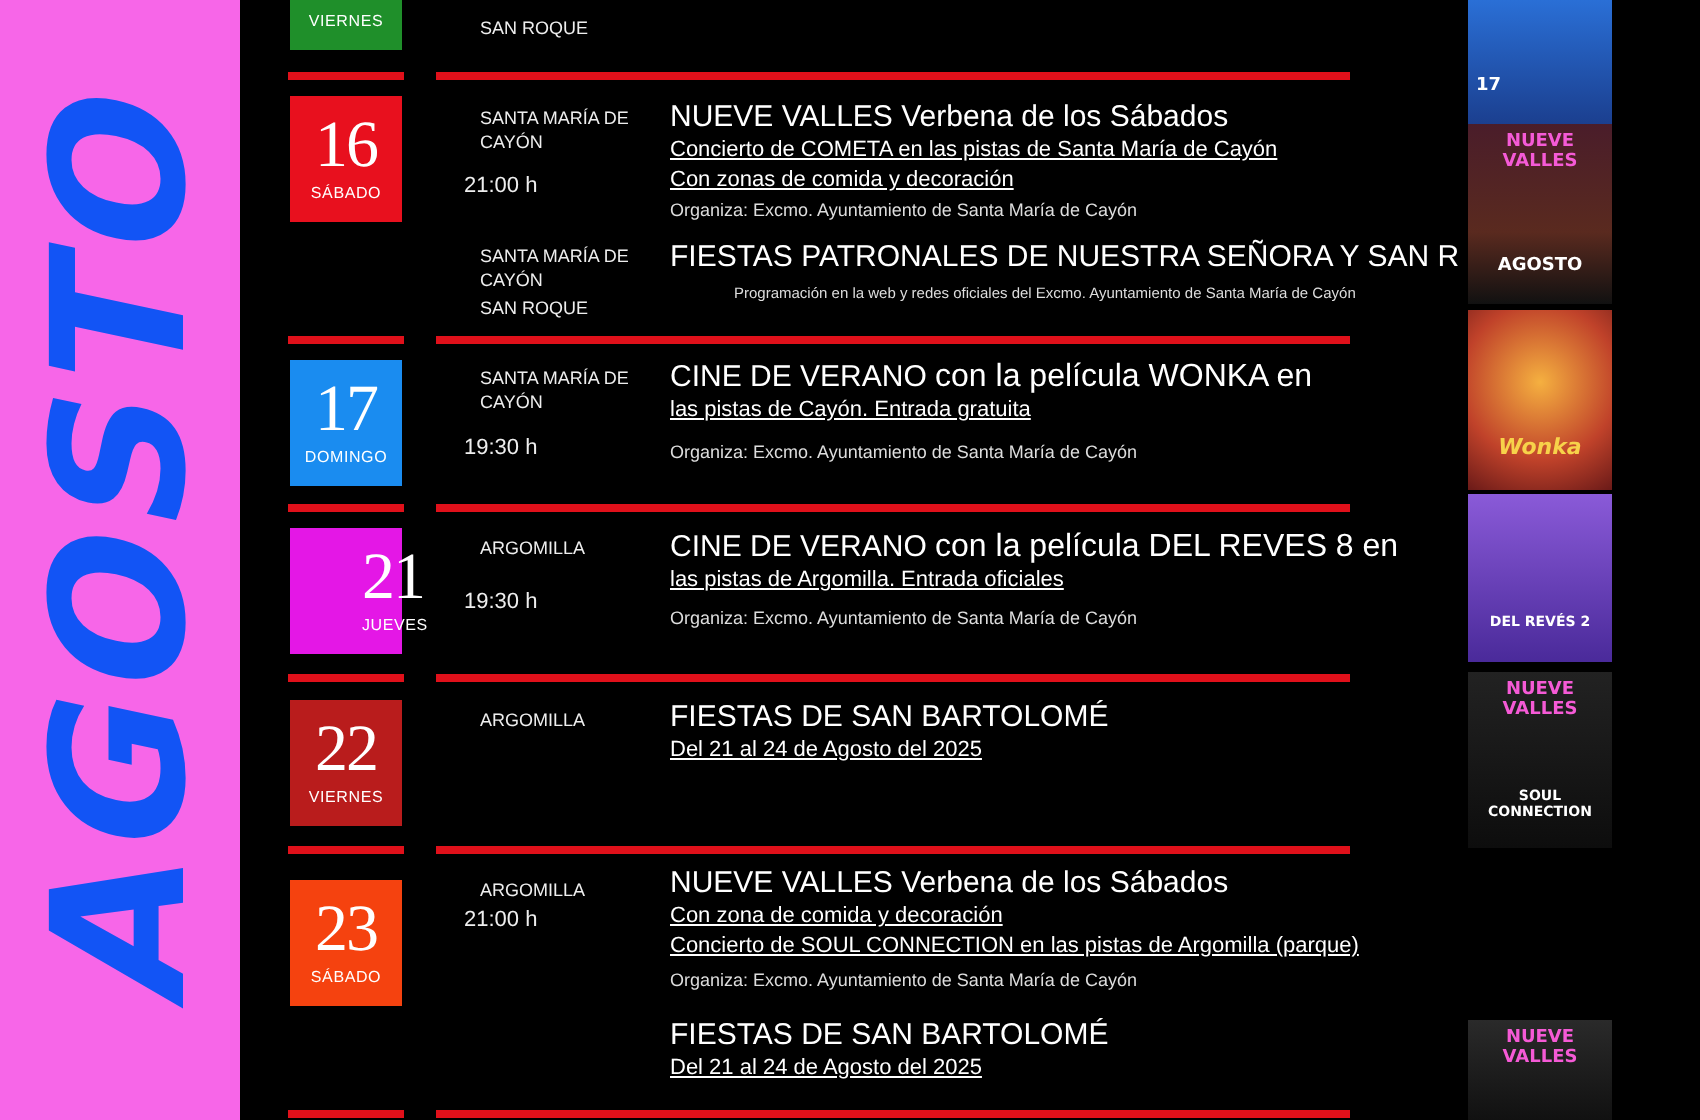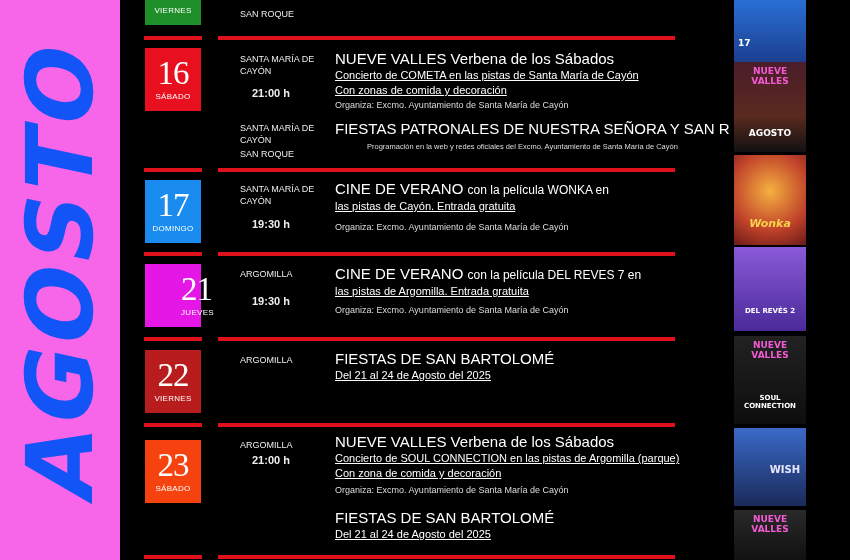--- a/index.html
+++ b/index.html
@@ -9,24 +9,24 @@
   .side-title { position:absolute; left:60px; top:270px; transform:translate(-50%,-50%) rotate(-90deg) skewX(-12deg);
     white-space:nowrap; font-family:"DejaVu Sans", sans-serif; font-weight:bold; font-size:92px; letter-spacing:4px; color:#1254f5; }
   .main { position:absolute; left:120px; top:0; width:610px; height:521px; background:#000; }
   .rule { position:absolute; height:4px; background:#e0101a; }
   .rule.d { left:24px; width:58px; }
   .rule.c { left:98px; width:457px; }
   .date { position:absolute; left:25px; width:56px; height:63px; text-align:center; }
   .date .num { font-family:Liberation Serif, serif; font-size:33px; line-height:38px; margin-top:6px; letter-spacing:-1px; }
   .date .wd { font-size:8px; letter-spacing:0.3px; line-height:10px; }
   .loc { position:absolute; left:120px; font-size:9px; line-height:12px; color:#eee; }
-  .time { position:absolute; left:132px; font-size:11px; color:#eee;font-weight:bold; }
+  .time { position:absolute; left:112px; font-size:11px; color:#eee; }
   .ev { position:absolute; left:215px; color:#fff; }
   .title { font-size:15px; line-height:18px; white-space:nowrap; }
-  .title small { font-size:12px; }
+  .title small { font-size:16px; }
   .line { font-size:11px; line-height:15px; white-space:nowrap;text-decoration:underline; }
   .org { font-size:9px; line-height:14px; white-space:nowrap; color:#ddd; }
   .tiny { font-size:7.5px; line-height:12px; white-space:nowrap; color:#ddd; }
   .posters { position:absolute; left:730px; top:0; width:120px; height:560px; background:#000; }
   .poster { position:absolute; left:4px; width:72px; overflow:hidden; }
   .poster .pt { position:absolute; left:0; right:0; text-align:center; font-weight:bold; font-family:"DejaVu Sans", sans-serif; }
 </style>
 </head>
 <body>
 
@@ -82,22 +82,22 @@
   <div class="rule d" style="top:252px;"></div>
   <div class="rule c" style="top:252px;"></div>
 
   <div class="date" style="top:264px;background:#e417e6;padding-left:36px;">
     <div class="num">21</div>
     <div class="wd">JUEVES</div>
   </div>
   <div class="loc" style="top:268px;">ARGOMILLA</div>
   <div class="time" style="top:295px;">19:30 h</div>
   <div class="ev" style="top:265px;">
-    <div class="title"><span>CINE DE VERANO</span> <small>con la película DEL REVES 7 en</small></div>
-    <div class="line">las pistas de Argomilla. Entrada gratuita</div>
+    <div class="title"><span>CINE DE VERANO</span> <small>con la película DEL REVES 8 en</small></div>
+    <div class="line">las pistas de Argomilla. Entrada oficiales</div>
     <div class="org" style="margin-top:4px;">Organiza: Excmo. Ayuntamiento de Santa María de Cayón</div>
   </div>
 
   <div class="rule d" style="top:337px;"></div>
   <div class="rule c" style="top:337px;"></div>
 
   <div class="date" style="top:350px;background:#b91c1c;">
     <div class="num">22</div>
     <div class="wd">VIERNES</div>
   </div>
@@ -111,22 +111,22 @@
   <div class="rule c" style="top:423px;"></div>
 
   <div class="date" style="top:440px;background:#f5420f;">
     <div class="num">23</div>
     <div class="wd">SÁBADO</div>
   </div>
   <div class="loc" style="top:439px;">ARGOMILLA</div>
   <div class="time" style="top:454px;">21:00 h</div>
   <div class="ev" style="top:433px;">
     <div class="title">NUEVE VALLES Verbena de los Sábados</div>
+    <div class="line">Con zona de comida y decoración</div>
     <div class="line">Concierto de  SOUL CONNECTION en las pistas de Argomilla (parque)</div>
-    <div class="line">Con zona de comida y decoración</div>
     <div class="org" style="margin-top:2px;">Organiza: Excmo. Ayuntamiento de Santa María de Cayón</div>
   </div>
   <div class="ev" style="top:509px;">
     <div class="title">FIESTAS DE SAN BARTOLOMÉ</div>
     <div class="line">Del 21 al 24 de Agosto del 2025</div>
   </div>
 
   <div class="rule d" style="top:555px;"></div>
   <div class="rule c" style="top:555px;"></div>
 </div>
@@ -142,19 +142,16 @@
   <div class="poster" style="top:155px;height:90px;background:radial-gradient(circle at 50% 40%,#f5b040,#c0422a 60%,#6a1a18);">
     <div class="pt" style="top:62px;font-size:11px;color:#f7d24a;font-style:italic;">Wonka</div>
   </div>
   <div class="poster" style="top:247px;height:84px;background:linear-gradient(#8a5ad8,#4a2a9a);">
     <div class="pt" style="top:60px;font-size:7px;color:#fff;">DEL REVÉS 2</div>
   </div>
   <div class="poster" style="top:336px;height:88px;background:linear-gradient(#222,#0d0d0d);">
     <div class="pt" style="top:4px;font-size:9px;color:#f55ad6;">NUEVE VALLES</div>
     <div class="pt" style="top:58px;font-size:7px;color:#fff;text-align:center;">SOUL CONNECTION</div>
   </div>
-  <div class="poster" style="top:428px;height:78px;background:linear-gradient(#3a6ac8,#1a2a5a);">
-    <div class="pt" style="top:36px;font-size:10px;color:#e8e8ff;left:30px;">WISH</div>
-  </div>
   <div class="poster" style="top:510px;height:50px;background:linear-gradient(#2a2a2a,#111);">
     <div class="pt" style="top:4px;font-size:9px;color:#f55ad6;">NUEVE VALLES</div>
   </div>
 </div>
 
 </body></html>

